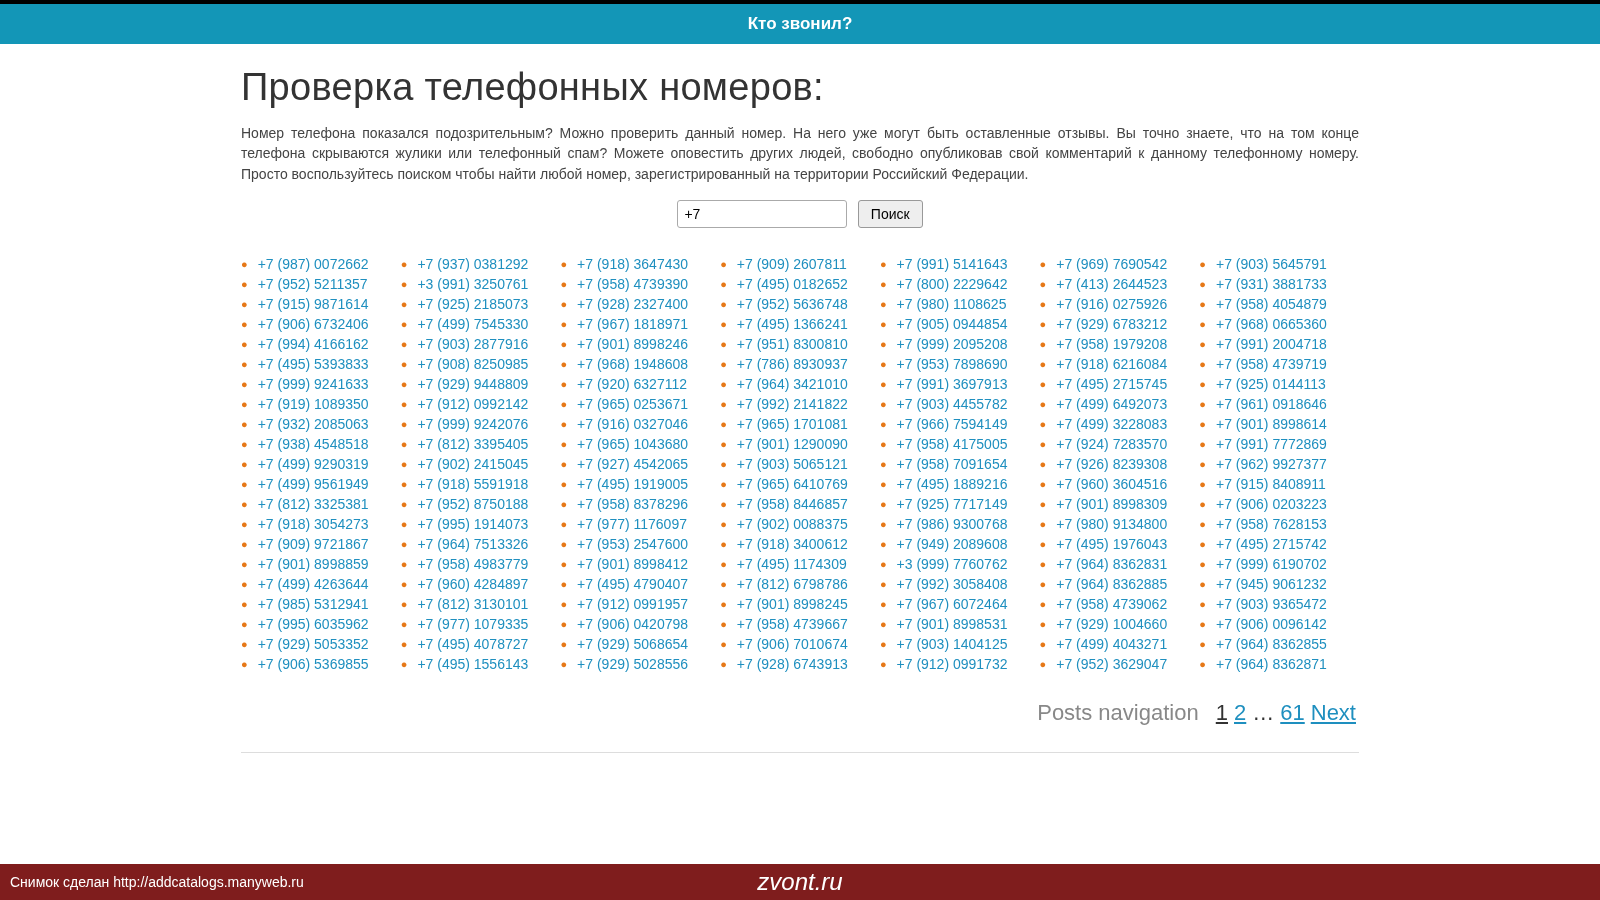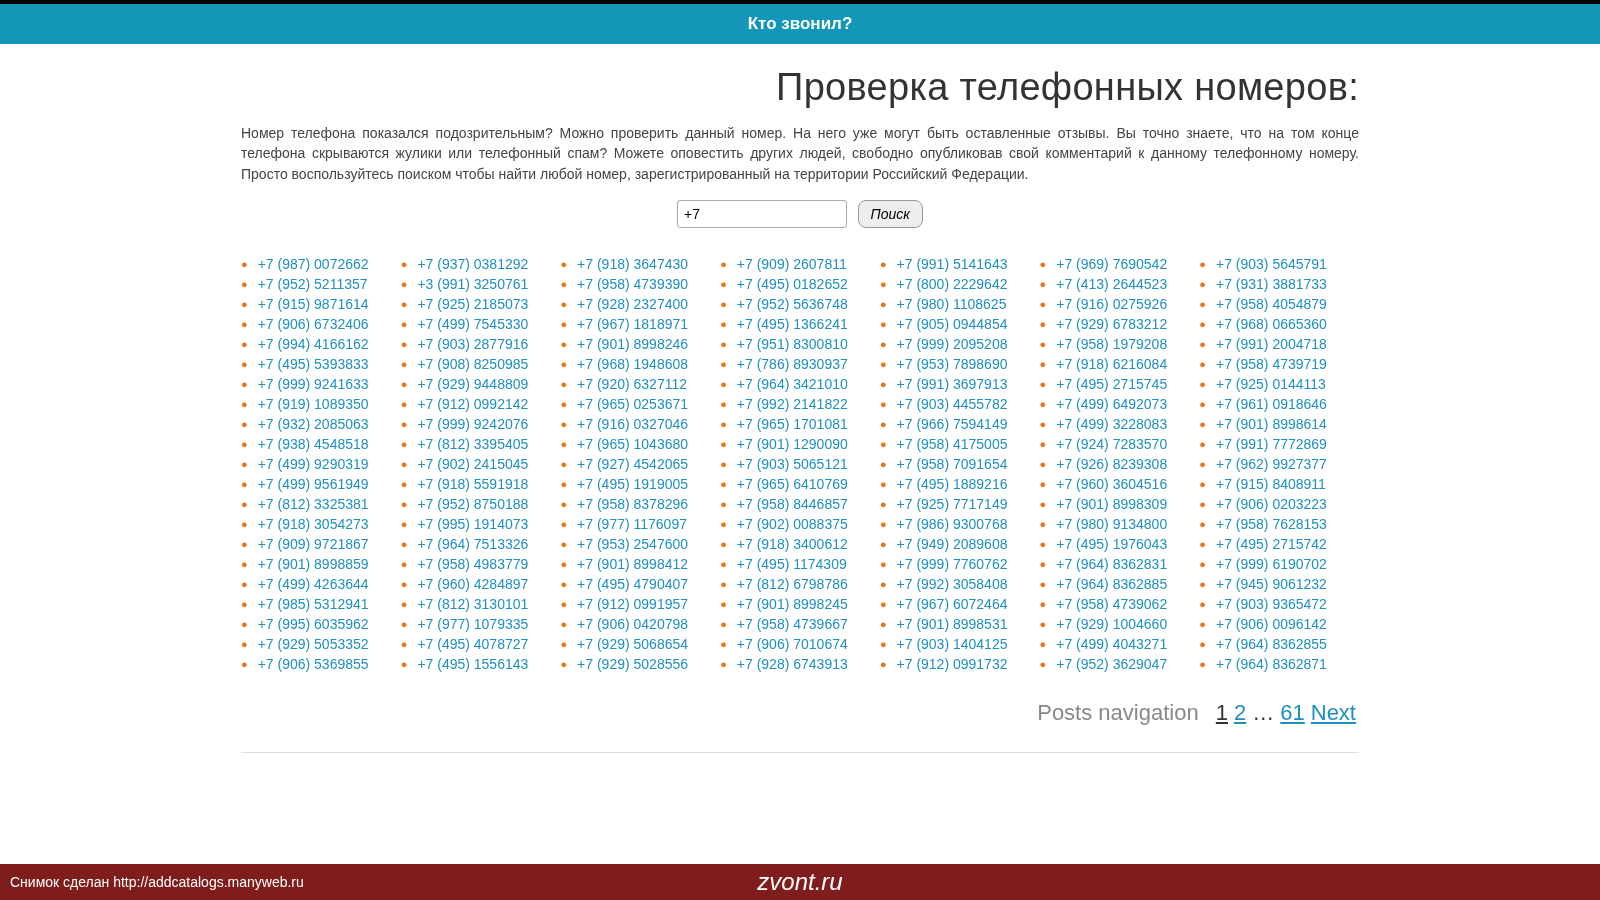--- a/index.html
+++ b/index.html
@@ -1,24 +1,24 @@
 <!DOCTYPE html>
 <html><head>
 <meta charset="utf-8">
 <style>
   * { margin:0; padding:0; box-sizing:border-box; }
   body { font-family: Arial, Helvetica, sans-serif; background:#fff; color:#333; width:1600px; height:900px; overflow:hidden; position:relative; }
   .topbar-black { background:#000; height:4px; width:100%; }
   .header { background:#1396b7; color:#fff; text-align:center; padding:10px 0; font-weight:bold; font-size:17px; }
   .container { width:1118px; margin:0 auto; }
-  h1.page-title { font-weight:300; font-size:38px; text-align:right; color:#333; margin:22px 0 14px 0; letter-spacing:0.3px;}
+  h1.page-title { font-weight:300; font-size:38px; text-align:left; color:#333; margin:22px 0 14px 0; letter-spacing:0.3px;}
   p.intro { font-size:14px; line-height:1.45; color:#444; text-align:justify; margin:0 0 16px 0; }
   .search-row { text-align:center; margin-bottom:26px; }
   .search-row input[type=text] { width:170px; height:28px; border:1px solid #aaa; border-radius:3px; padding:2px 6px; font-size:14px; }
-  .search-row button { height:28px; padding:0 12px; border:1px solid #999; border-radius:8px; background:#eee; font-size:14px; margin-left:6px; cursor:pointer;font-style:italic; }
+  .search-row button { height:28px; padding:0 12px; border:1px solid #999; border-radius:3px; background:#eee; font-size:14px; margin-left:6px; cursor:pointer; }
   .numbers { display:flex; gap:0; }
   .col { flex:1; }
   .col ul { list-style:none; }
   .col li { display:flex; align-items:center; font-size:14px; line-height:20px; white-space:nowrap; }
   .bullet { color:#e67817; font-size:11px; margin-right:10px; }
   .col a { color:#1e8fbf; text-decoration:none; }
   .nav-row { text-align:right; margin-top:26px; font-size:22px; color:#888; }
   .nav-label { color:#888; font-weight:300; margin-right:8px; }
   .nav-row .pg { color:#1e8fbf; margin:0 3px; font-size:22px; }
   .nav-row .pg.current { color:#333; }
@@ -455,21 +455,21 @@
           <li>
             <span class="bullet">●</span>
             <a href="#">+7 (986) 9300768</a>
           </li>
           <li>
             <span class="bullet">●</span>
             <a href="#">+7 (949) 2089608</a>
           </li>
           <li>
             <span class="bullet">●</span>
-            <a href="#">+7 (999) 7760762</a>
+            <a href="#">+3 (999) 7760762</a>
           </li>
           <li>
             <span class="bullet">●</span>
             <a href="#">+7 (992) 3058408</a>
           </li>
           <li>
             <span class="bullet">●</span>
             <a href="#">+7 (967) 6072464</a>
           </li>
           <li>

